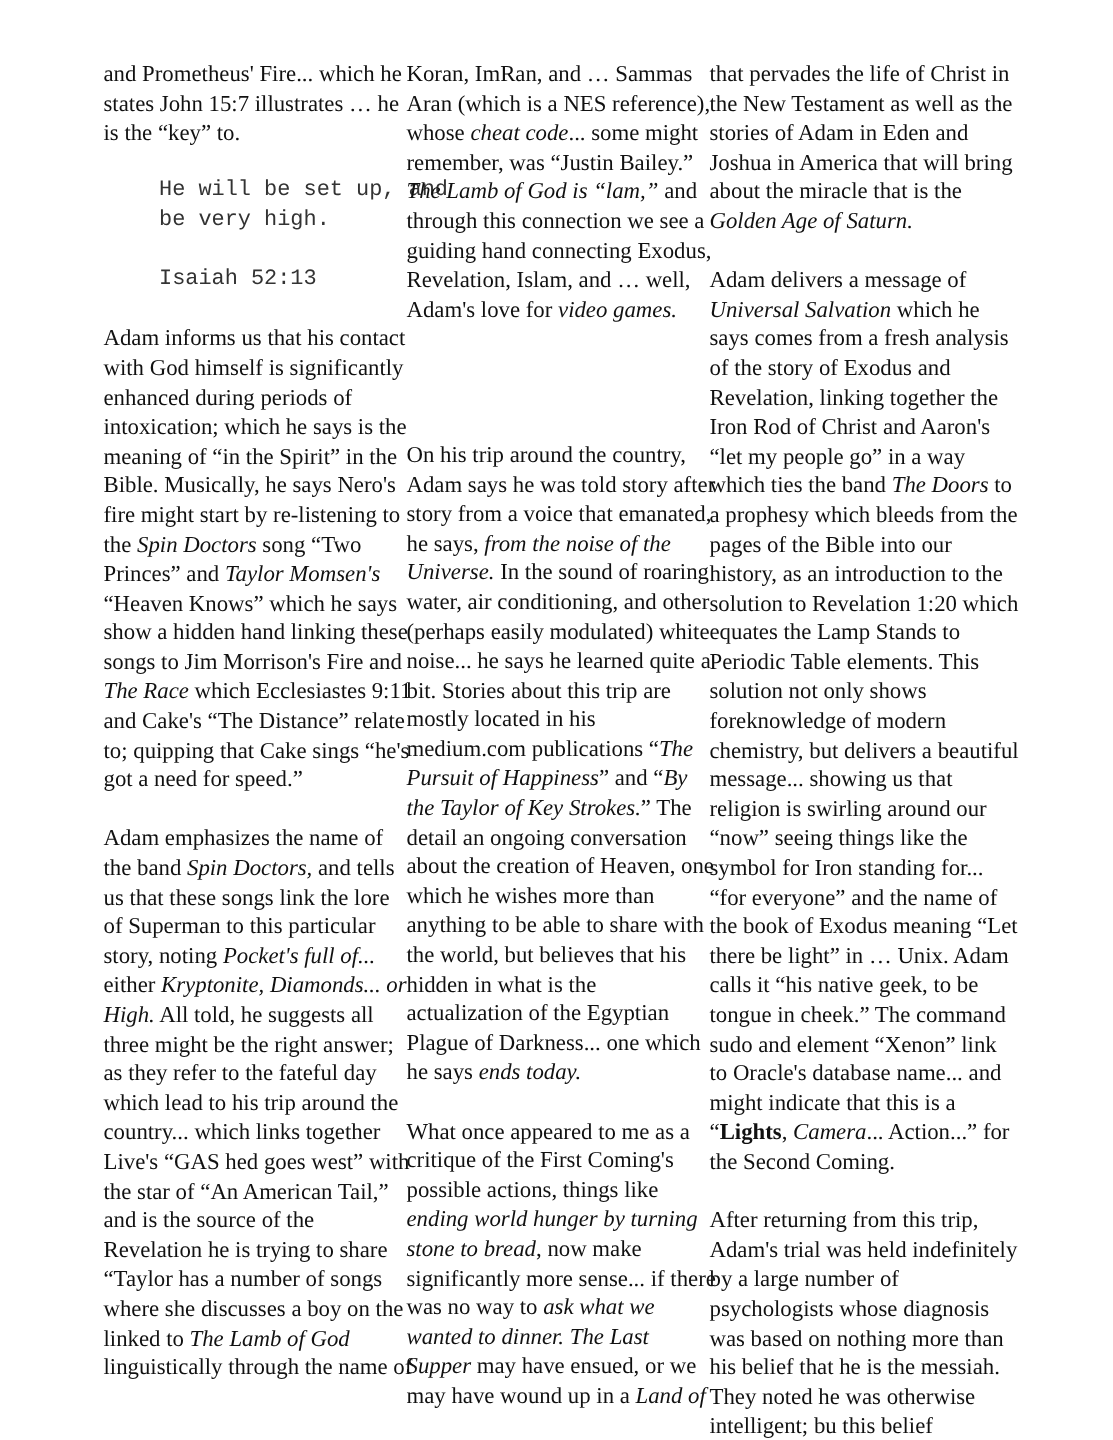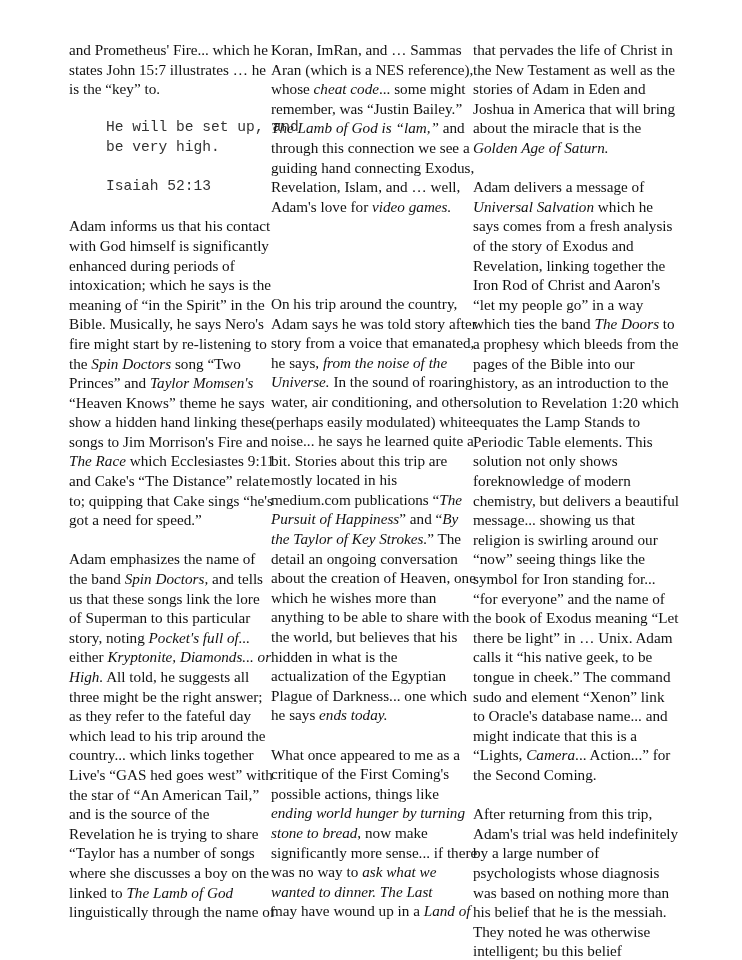--- a/index.html
+++ b/index.html
@@ -16,21 +16,21 @@
   .col2 { left: 271px; width: 200px; }
   .col3 { left: 473px; width: 210px; }
   .line { display: block; white-space: nowrap; }
   .para { margin: 0 0 19.6px 0; }
   .mono {
     font-family: "Liberation Mono", "DejaVu Sans Mono", monospace;
     font-size: 14.6px; line-height: 19.6px; color: #333333; margin-left: 37px;
   }
   .gap-big { height: 58px; }
   i { font-style: italic; }
-  b { font-weight: normal; }
+  b { font-weight: bold; }
 </style>
 </head>
 <body>
 
 <div>
   <div class="col col1">
       <div class="para">
         <span class="line">and Prometheus' Fire... which he</span>
         <span class="line">states John 15:7 illustrates … he</span>
         <span class="line">is the “key” to.</span>
@@ -45,21 +45,21 @@
       <div class="para">
         <span class="line">Adam informs us that his contact</span>
         <span class="line">with God himself is significantly</span>
         <span class="line">enhanced during periods of</span>
         <span class="line">intoxication; which he says is the</span>
         <span class="line">meaning of “in the Spirit” in the</span>
         <span class="line">Bible.  Musically, he says Nero's</span>
         <span class="line">fire might start by re-listening to</span>
         <span class="line">the <i>Spin Doctors</i> song “Two</span>
         <span class="line">Princes” and <i>Taylor Momsen's</i></span>
-        <span class="line">“Heaven Knows” theme he says</span>
+        <span class="line">“Heaven Knows” which he says</span>
         <span class="line">show a hidden hand linking these</span>
         <span class="line">songs to Jim Morrison's Fire and</span>
         <span class="line"><i>The Race</i> which Ecclesiastes 9:11</span>
         <span class="line">and Cake's “The Distance” relate</span>
         <span class="line">to; quipping that Cake sings “he's</span>
         <span class="line">got a need for speed.”</span>
       </div>
       <div class="para">
         <span class="line">Adam emphasizes the name of</span>
         <span class="line">the band <i>Spin Doctors,</i> and tells</span>
@@ -121,20 +121,21 @@
       </div>
       <div class="para">
         <span class="line">What once appeared to me as a</span>
         <span class="line">critique of the First Coming's</span>
         <span class="line">possible actions, things like</span>
         <span class="line"><i>ending world hunger by turning</i></span>
         <span class="line"><i>stone to bread</i>, now make</span>
         <span class="line">significantly more sense... if there</span>
         <span class="line">was no way to <i>ask what we</i></span>
         <span class="line"><i>wanted to dinner.  The Last</i></span>
+        <span class="line"><i>Supper</i> may have ensued, or we</span>
         <span class="line">may have wound up in a <i>Land of</i></span>
       </div>
     </div>
   <div class="col col3">
       <div class="para">
         <span class="line">that pervades the life of Christ in</span>
         <span class="line">the New Testament as well as the</span>
         <span class="line">stories of Adam in Eden and</span>
         <span class="line">Joshua in America that will bring</span>
         <span class="line">about the miracle that is the</span>

